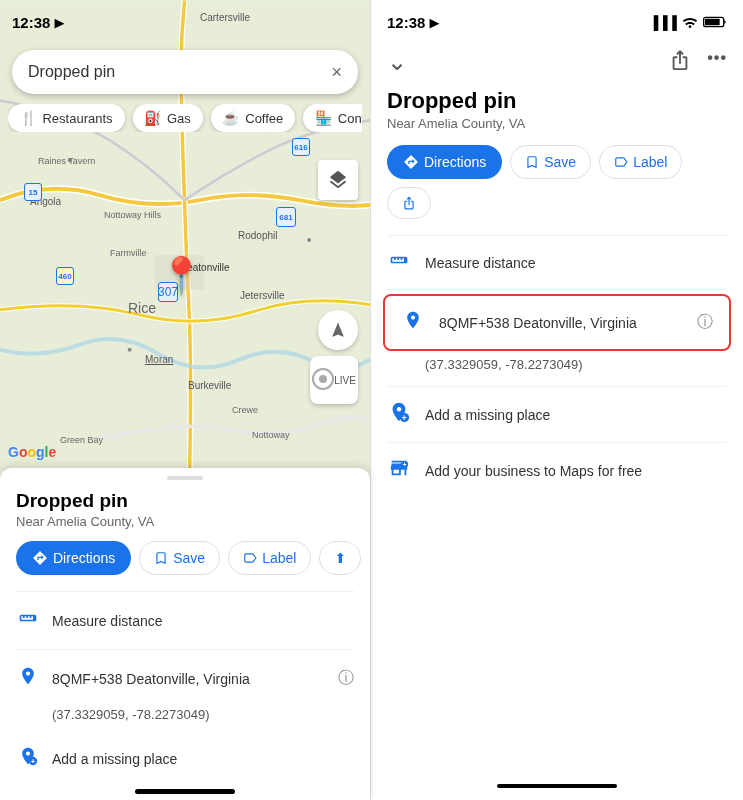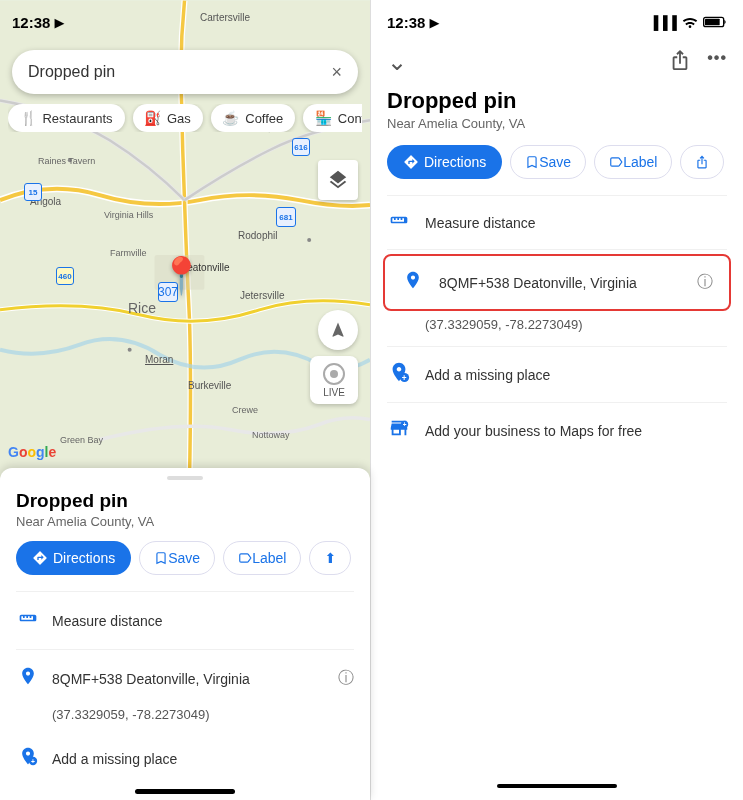--- a/index.html
+++ b/index.html
@@ -149,21 +149,21 @@
     }
     .map-live-btn {
       position: absolute;
       right: 12px;
       bottom: 76px;
       width: 48px;
       height: 48px;
       background: #fff;
       border-radius: 8px;
       display: flex;
-      flex-direction: column;
+      flex-direction: row;
       align-items: center;
       justify-content: center;
       box-shadow: 0 2px 4px rgba(0,0,0,0.2);
       font-size: 10px;
       color: #555;
       z-index: 5;
     }
     .live-circle {
       width: 22px;
       height: 22px;
@@ -247,20 +247,21 @@
     .btn-outline {
       background: #fff;
       color: #1a73e8;
       border: 1.5px solid #dde;
       border-radius: 20px;
       padding: 8px 14px;
       font-size: 14px;
       font-weight: 500;
       display: flex;
       align-items: center;
+      gap: 5px;
       cursor: pointer;
     }
     .divider {
       height: 1px;
       background: #f0f0f0;
       margin: 4px 0;
     }
     .info-row {
       display: flex;
       align-items: center;
@@ -476,21 +477,21 @@
 
       <rect x="155" y="255" width="50" height="35" rx="2" fill="#d4d4c0" opacity="0.4"></rect>
     </svg>
 
     <div style="position:absolute;top:55px;left:18px;font-size:10px;color:#555;font-weight:500;">Arvonia</div>
     <div style="position:absolute;top:12px;left:200px;font-size:10px;color:#555;font-weight:500;">Cartersville</div>
     <div style="position:absolute;top:75px;left:140px;font-size:9px;color:#666;">Trents Mill</div>
     <div style="position:absolute;top:120px;left:20px;font-size:10px;color:#555;font-weight:500;">Dill</div>
     <div style="position:absolute;top:156px;left:38px;font-size:9px;color:#666;">Raines Tavern</div>
     <div style="position:absolute;top:196px;left:30px;font-size:10px;color:#555;">Angola</div>
-    <div style="position:absolute;top:210px;left:104px;font-size:9px;color:#666;">Virginia Hills</div>
+    <div style="position:absolute;top:210px;left:104px;font-size:9px;color:#666;">Nottoway Hills</div>
     <div style="position:absolute;top:248px;left:110px;font-size:9px;color:#666;">Farmville</div>
     <div style="position:absolute;top:262px;left:180px;font-size:10px;color:#333;font-weight:500;">Deatonville</div>
     <div style="position:absolute;top:230px;left:238px;font-size:10px;color:#555;">Rodophil</div>
     <div style="position:absolute;top:290px;left:240px;font-size:10px;color:#555;">Jetersville</div>
     <div style="position:absolute;top:300px;left:128px;font-size:14px;color:#666;">Rice</div>
     <div style="position:absolute;top:354px;left:145px;font-size:10px;color:#555;text-decoration:underline;">Moran</div>
     <div style="position:absolute;top:380px;left:188px;font-size:10px;color:#555;">Burkeville</div>
     <div style="position:absolute;top:405px;left:232px;font-size:9px;color:#666;">Crewe</div>
     <div style="position:absolute;top:435px;left:60px;font-size:9px;color:#666;">Green Bay</div>
     <div style="position:absolute;top:430px;left:252px;font-size:9px;color:#666;">Nottoway</div>

